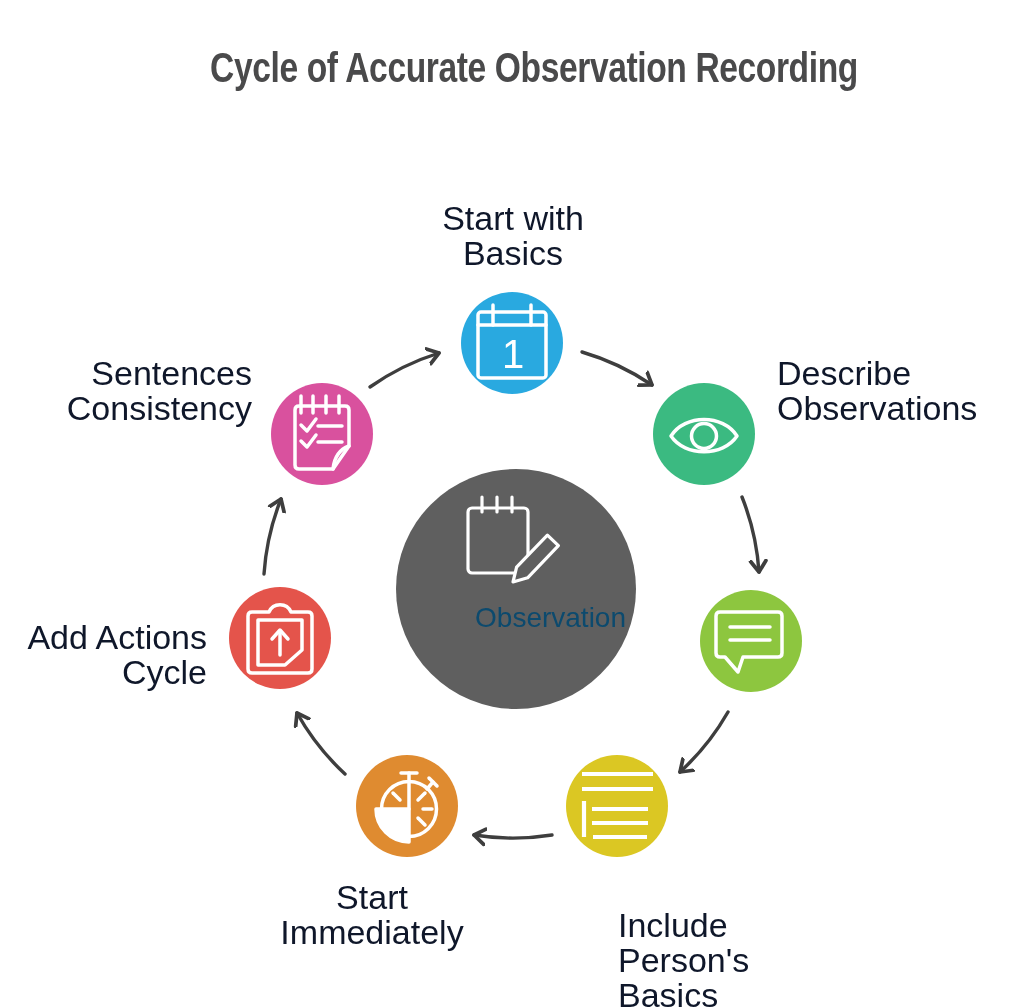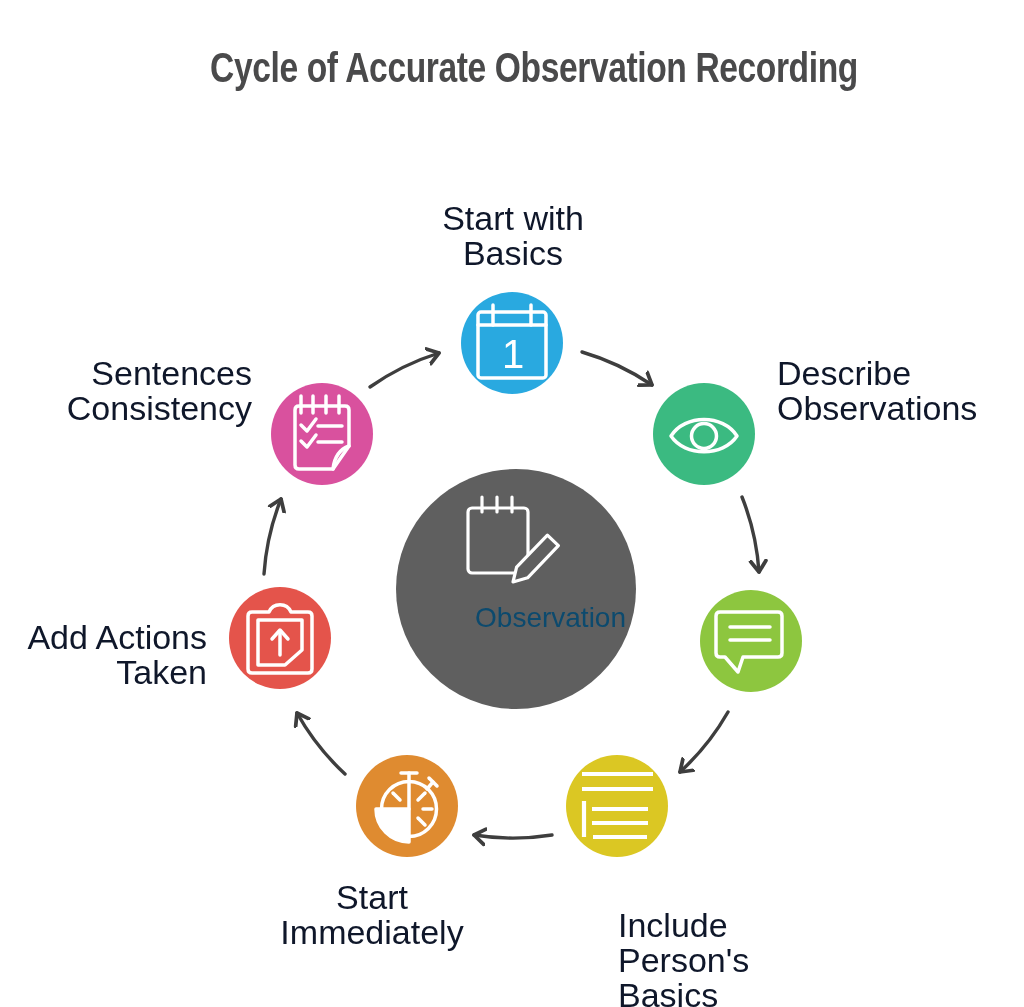--- a/index.html
+++ b/index.html
@@ -160,21 +160,21 @@
   <div class="step-label sl-include">
     <span>Include</span>
     <span>Person's Basics</span>
   </div>
   <div class="step-label sl-record">
     <span>Start</span>
     <span>Immediately</span>
   </div>
   <div class="step-label sl-add">
     <span>Add Actions</span>
-    <span>Taken</span>
+    <span>Cycle</span>
   </div>
   <div class="step-label sl-maintain">
     <span>Sentences</span>
     <span>Consistency</span>
   </div>
 
   <div class="center-label">
     <span>Observation</span>
   </div>
 

